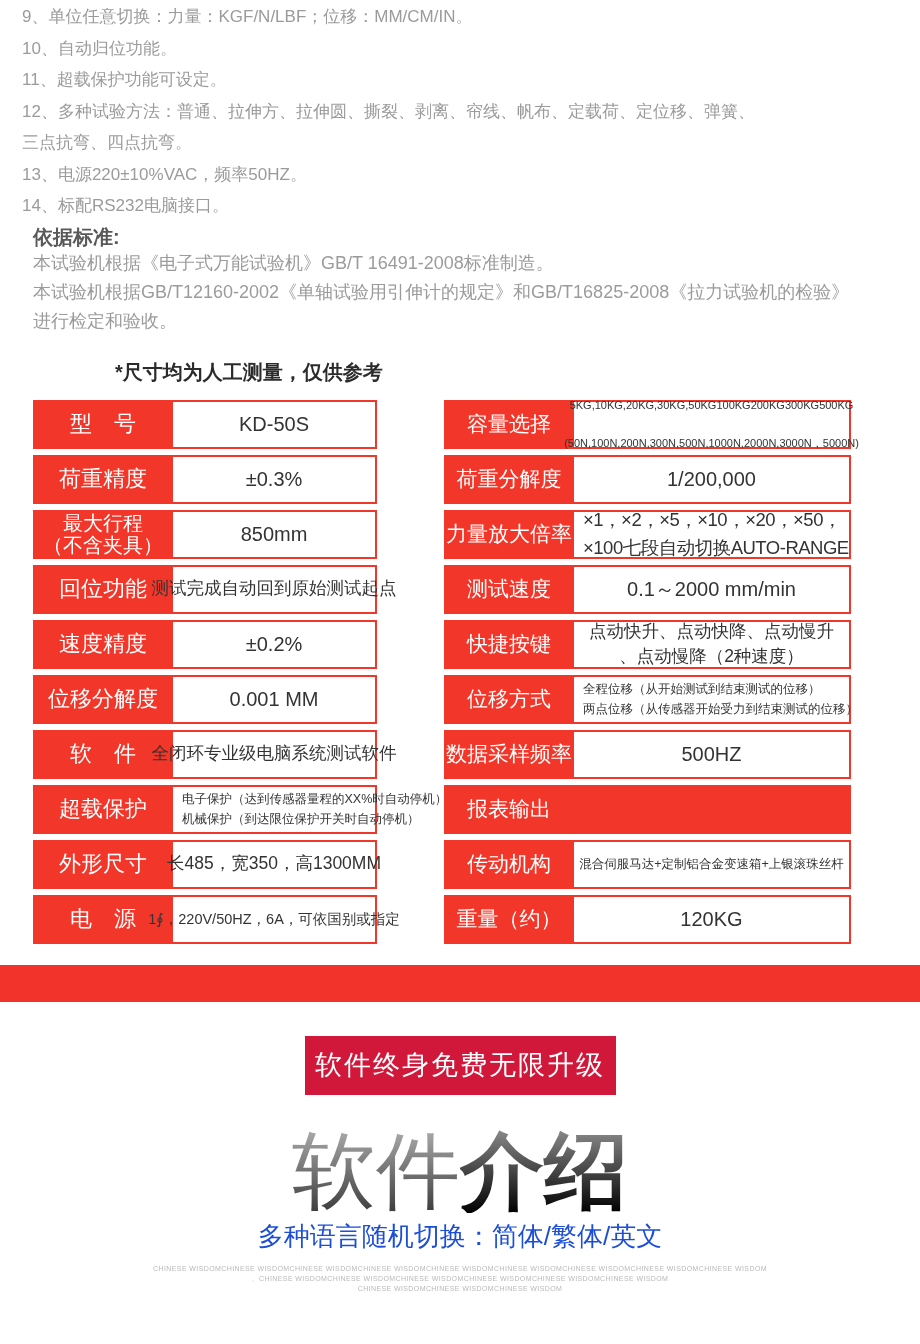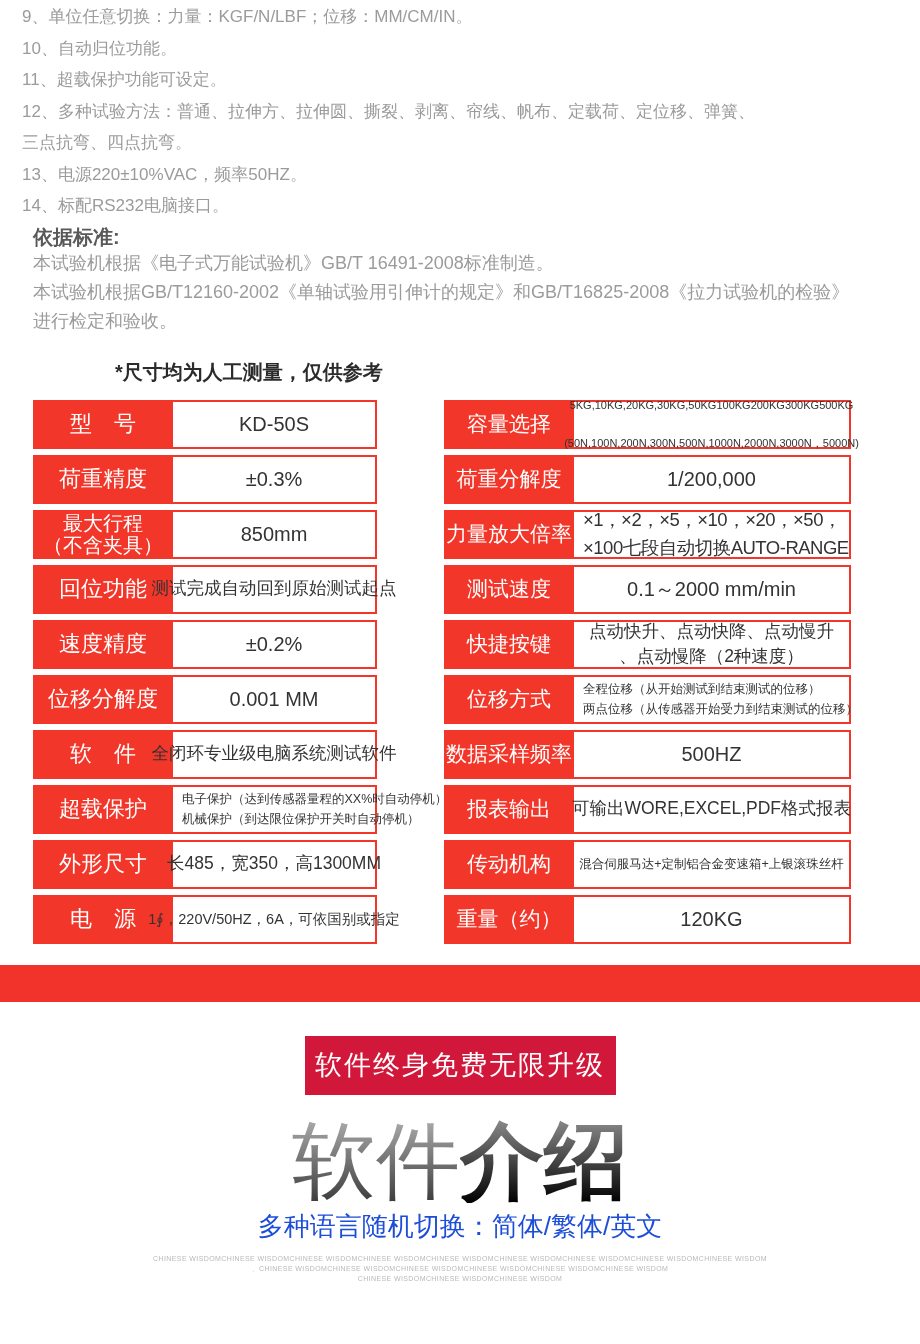--- a/index.html
+++ b/index.html
@@ -50,21 +50,21 @@
   .spec-value.xxs{font-size:11px;line-height:1.7;gap:19px;}
   .spec-value.left{align-items:flex-start;text-align:left;padding-left:9px;}
   
   .divider-banner{margin-top:21px;width:920px;height:37px;background:var(--banner-red);}
   .upgrade-btn{
     width:311px;height:59px;margin:34px auto 0;background:var(--button-red);
     color:#fff;font-size:27px;font-weight:500;letter-spacing:2px;
     display:flex;align-items:center;justify-content:center;
   }
   
-  .intro-title{margin-top:24px;text-align:center;line-height:1;height:86px;}
+  .intro-title{margin-top:34px;text-align:center;line-height:1;height:86px;}
   .title-word{display:inline-block;background-clip:text;-webkit-background-clip:text;color:transparent;}
   .title-light{
     font-size:84px;font-weight:200;
     background-image:linear-gradient(180deg,#ababab,#3c3c3c);
   }
   .title-bold{
     font-size:84px;font-weight:800;
     background-image:linear-gradient(180deg,#8a8a8a,#000000);
   }
   .intro-subtitle{margin-top:4px;text-align:center;font-size:26px;color:#1d4ed8;font-weight:500;}
@@ -238,23 +238,20 @@
           <div>数据采样频率</div>
         </div>
         <div class="spec-value lg">
           <div>500HZ</div>
         </div>
       </div>
       <div class="spec-row">
         <div class="spec-label">
           <div>报表输出</div>
         </div>
-        <div class="spec-value md">
-          <div>可输出WORE,EXCEL,PDF格式报表</div>
-        </div>
       </div>
       <div class="spec-row">
         <div class="spec-label">
           <div>传动机构</div>
         </div>
         <div class="spec-value xs">
           <div>混合伺服马达+定制铝合金变速箱+上银滚珠丝杆</div>
         </div>
       </div>
       <div class="spec-row">

